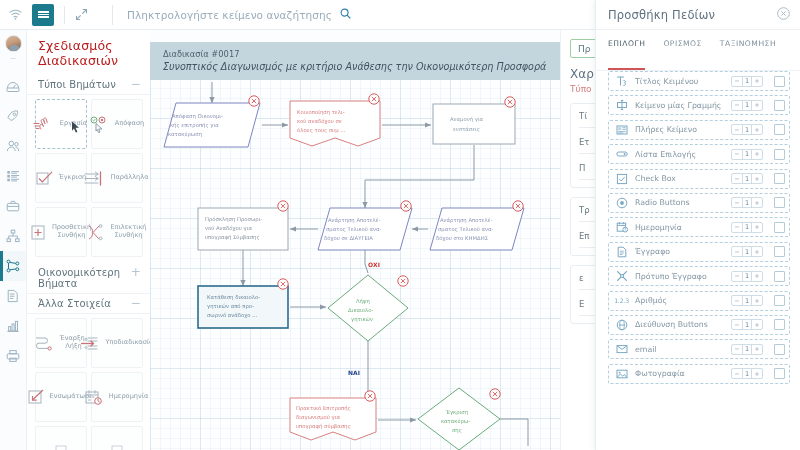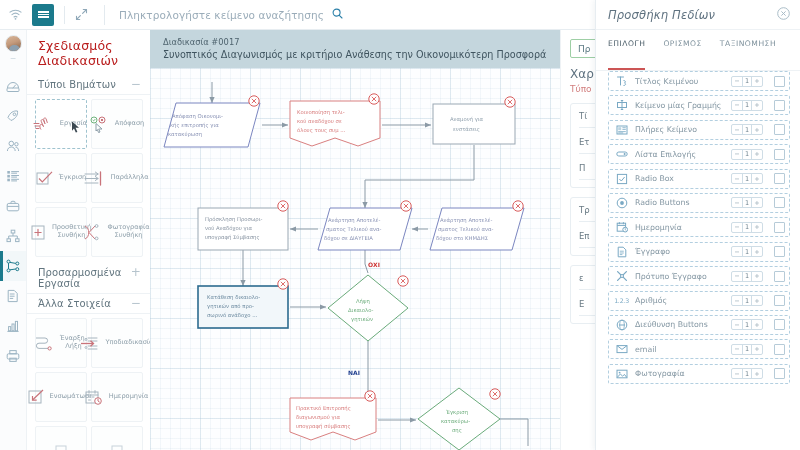--- a/index.html
+++ b/index.html
@@ -21,21 +21,21 @@
   .tb-wifi { width: 30px; display: flex; align-items: center; justify-content: center; color: #9fb6c4; }
   .tb-menu {
     width: 22px; height: 22px; background: #1b7a8c; border-radius: 2px;
     display: flex; align-items: center; justify-content: center; margin-left: 2px;
   }
   .tb-menu span { display: block; width: 11px; height: 1.6px; background: #fff; margin: 1.1px 0; }
   .tb-sep { width: 1px; height: 18px; background: #e3eaef; margin: 0 10px; }
   .tb-expand { color: #8fa8b8; display: flex; align-items: center; }
   .tb-search {
     display: flex; align-items: center; gap: 8px;
-    margin-left: 16px; padding-left: 14px; border-left: 1px solid #e3eaef; height: 20px;
+    margin-left: 24px; padding-left: 14px; border-left: 1px solid #e3eaef; height: 20px;
   }
   .tb-search .ph { color: #9aacb9; font-size: 10.5px; letter-spacing: .1px; }
   .tb-search .mag { color: #2a7fa8; }
 
   
   .rail {
     position: absolute; top: 30px; left: 0; width: 27px; height: 420px;
     background: #fbfcfd; border-right: 1px solid #eef2f5; z-index: 15;
   }
   .avatar {
@@ -92,26 +92,26 @@
     position: absolute; top: 38px; left: 0; width: 650px; height: 382px;
     background-color: #fdfeff;
     background-image:
       linear-gradient(to right, rgba(175,200,216,.30) 1px, transparent 1px),
       linear-gradient(to bottom, rgba(175,200,216,.30) 1px, transparent 1px),
       linear-gradient(to right, rgba(175,200,216,.14) 1px, transparent 1px),
       linear-gradient(to bottom, rgba(175,200,216,.14) 1px, transparent 1px);
     background-size: 50px 50px, 50px 50px, 10px 10px, 10px 10px;
   }
   .canvas-header {
-    position: absolute; top: 0; left: 0; width: 650px; height: 38px;
+    position: absolute; top: 12px; left: 0; width: 650px; height: 38px;
     background: #c4d6dd; display: flex; align-items: center; padding: 0 0 0 13px;
   }
   .ch-texts { flex: 1; }
   .ch-id { font-size: 8.3px; color: #4f646f; line-height: 11px; }
-  .ch-title { font-size: 9.6px; color: #3f545f; line-height: 13px; }
+  .ch-title { font-size: 9.6px; color: #3f545f; line-height: 13px; font-style: italic; }
   .ch-icons { display: flex; align-items: center; gap: 15px; color: #6e8590; padding-right: 55px; }
 
   .flow { position: absolute; top: 38px; left: 0; width: 650px; height: 382px; }
   .flow svg { position: absolute; top: 0; left: 0; }
 
   
   .midpanel {
     position: absolute; top: 30px; left: 560px; width: 240px; height: 420px;
     background: #ffffff; border-left: 1px solid #eef2f5; z-index: 30; overflow: hidden;
   }
@@ -133,21 +133,21 @@
   
   .rightpanel {
     position: absolute; top: 0; right: 0; width: 205px; height: 450px;
     background: #ffffff; border-left: 1px solid #e7edf1;
     box-shadow: -2px 0 5px rgba(40,70,90,.06); z-index: 40;
   }
   .rp-head {
     height: 30px; display: flex; align-items: center; justify-content: space-between;
     padding: 0 10px 0 12px; border-bottom: 1px solid #eef2f5;
   }
-  .rp-title { font-size: 11.5px; color: #5f7280; letter-spacing: .2px; font-style: italic; }
+  .rp-title { font-size: 11.5px; color: #5f7280; letter-spacing: .2px; }
   .rp-close { color: #a9bcc7; }
   .rp-tabs { display: flex; gap: 18px; padding: 9px 0 0 12px; border-bottom: 1px solid #eef2f5; }
   .rp-tab { font-size: 7.6px; color: #7e919c; letter-spacing: .5px; padding-bottom: 22px; position: relative; }
   .rp-tab.active { color: #4a5d68; }
   .rp-tab.active:after {
     content: ""; position: absolute; left: 0; right: 0; bottom: 0; height: 1.6px; background: #cc5555;
   }
   .rp-desc { font-size: 7.4px; color: #8a9aa4; line-height: 10.5px; padding: 9px 14px 7px 12px; }
   .rp-list { padding: 0 10px 0 12px; display: flex; flex-direction: column; gap: 4.4px; }
   .frow {
@@ -344,26 +344,26 @@
     </div>
     <div class="scard">
       <span class="gi">
         <svg width="20" height="17" viewBox="0 0 20 17">
             <path d="M3 2c5 2 5 11 0 13" fill="none" stroke="#c9737a" stroke-width="1"></path>
             <path d="M13 2L7 8.5 13 15" fill="none" stroke="#c9737a" stroke-width="1"></path>
             <circle cx="14.6" cy="2" r="1.4" fill="none" stroke="#a6b4be" stroke-width="1"></circle>
             <circle cx="14.6" cy="14.4" r="1.4" fill="none" stroke="#a6b4be" stroke-width="1"></circle>
           </svg>
       </span>
-      <span class="lbl">Φωτογραφία Συνθήκη</span>
+      <span class="lbl">Επιλεκτική Συνθήκη</span>
     </div>
   </div>
 
   <div class="sect-head" style="margin-top:6px;">
-    <span>Προσαρμοσμένα Εργασία</span>
+    <span>Οικονομικότερη Βήματα</span>
     <span class="pm">+</span>
   </div>
 
   <div class="sect-head">
     <span>Άλλα Στοιχεία</span>
     <span class="pm">−</span>
   </div>
 
   <div class="cardgrid">
     <div class="scard">
@@ -687,21 +687,21 @@
       <span class="fcb"></span>
     </div>
 
     <div class="frow">
       <span class="fi">
         <svg width="12" height="12" viewBox="0 0 12 12">
             <rect x="1.4" y="1.4" width="9.2" height="9.2" fill="none" stroke="currentColor" stroke-width="1"></rect>
             <path d="M3.4 6l1.9 2 3.3-4" fill="none" stroke="currentColor" stroke-width="1"></path>
           </svg>
       </span>
-      <span class="fl">Radio Box</span>
+      <span class="fl">Check Box</span>
       <span class="stepper">
         <span>−</span>
         <span class="v">1</span>
         <span>+</span>
       </span>
       <span class="fcb"></span>
     </div>
 
     <div class="frow">
       <span class="fi">

